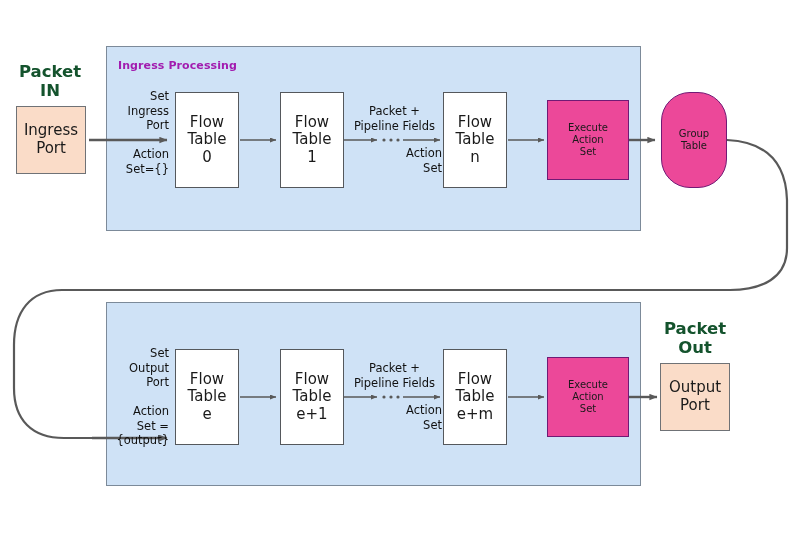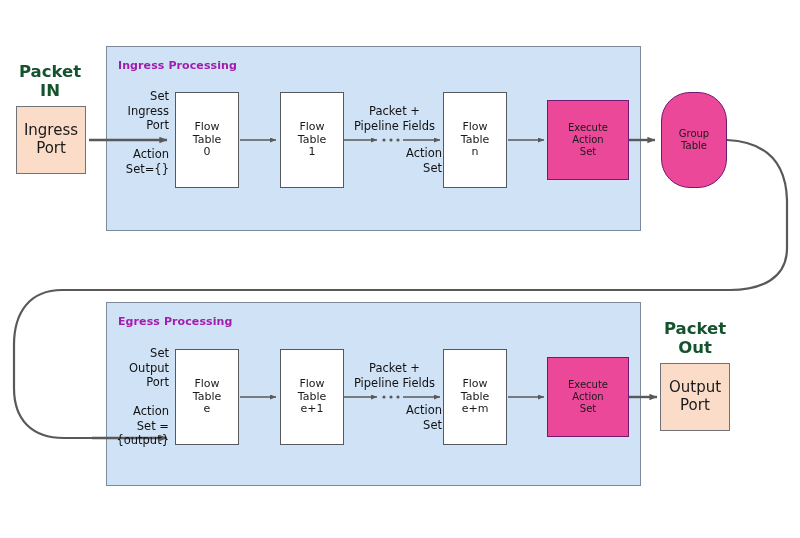--- a/index.html
+++ b/index.html
@@ -37,21 +37,21 @@
     box-sizing:border-box;
     display:flex;
     flex-direction:column;
     align-items:center;
     justify-content:center;
     line-height:1.17;
     text-align:center;
     white-space:pre-line;
     color:#1a1a1a;
   }
-  .box-white{background:#ffffff;border:1px solid #55585c;font-size:11px;}
+  .box-white{background:#ffffff;border:1px solid #55585c;font-size:15px;}
   .box-blue{background:#ec4899;border:1px solid #701a75;font-size:10px;}
   .box-peach{background:#fadcc8;border:1px solid #6f7276;font-size:15px;}
 
   
   .note{
     position:absolute;
     font-size:11.5px;
     line-height:1.28;
     color:#111;
     white-space:pre-line;
@@ -86,21 +86,20 @@
 </style>
 </head>
 <body>
 
 <div id="stage">
 
   <div class="panel abs" style="left:106px;top:46px;width:535px;height:185px;"></div>
   <div class="panel-title" style="left:118px;top:59px;">Ingress Processing</div>
 
   <div class="panel abs" style="left:106px;top:302px;width:535px;height:184px;"></div>
-  <div class="panel-title" style="left:118px;top:315px;">Egress Processing</div>
 
   <svg class="layer" viewBox="0 0 800 538" xmlns="http://www.w3.org/2000/svg">
     <defs>
       <marker id="ahead" markerWidth="9" markerHeight="9" refX="7.6" refY="3.2" orient="auto" markerUnits="userSpaceOnUse">
         <path d="M0,0 L8,3.2 L0,6.4 z" fill="#595959"></path>
       </marker>
       <marker id="ahead-sm" markerWidth="7" markerHeight="7" refX="6" refY="2.5" orient="auto" markerUnits="userSpaceOnUse">
         <path d="M0,0 L6.2,2.5 L0,5 z" fill="#595959"></path>
       </marker>
     </defs>

